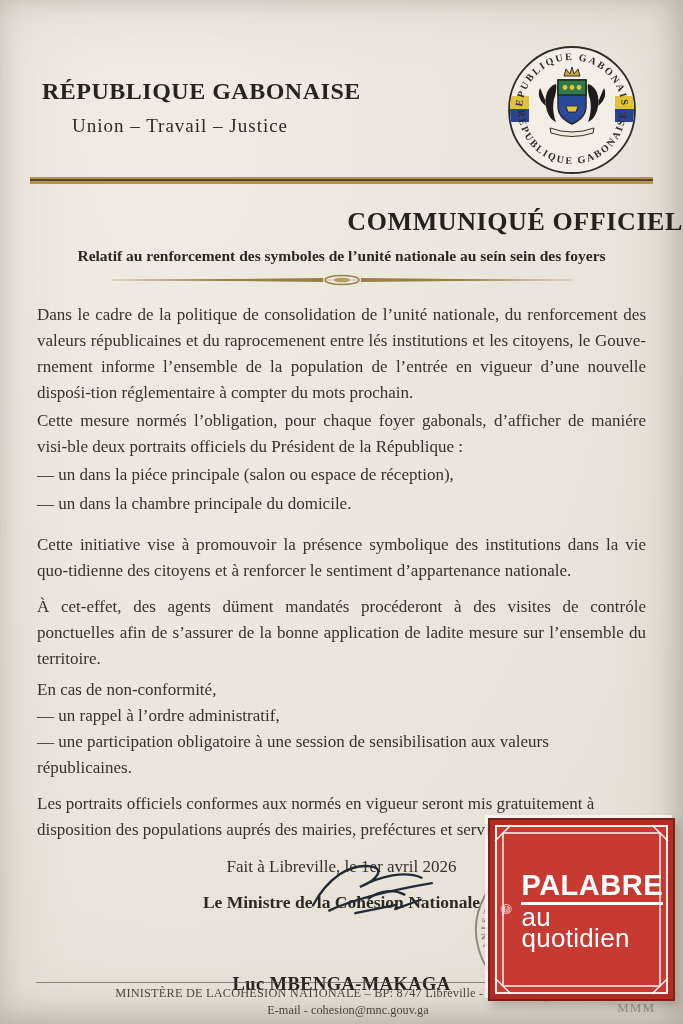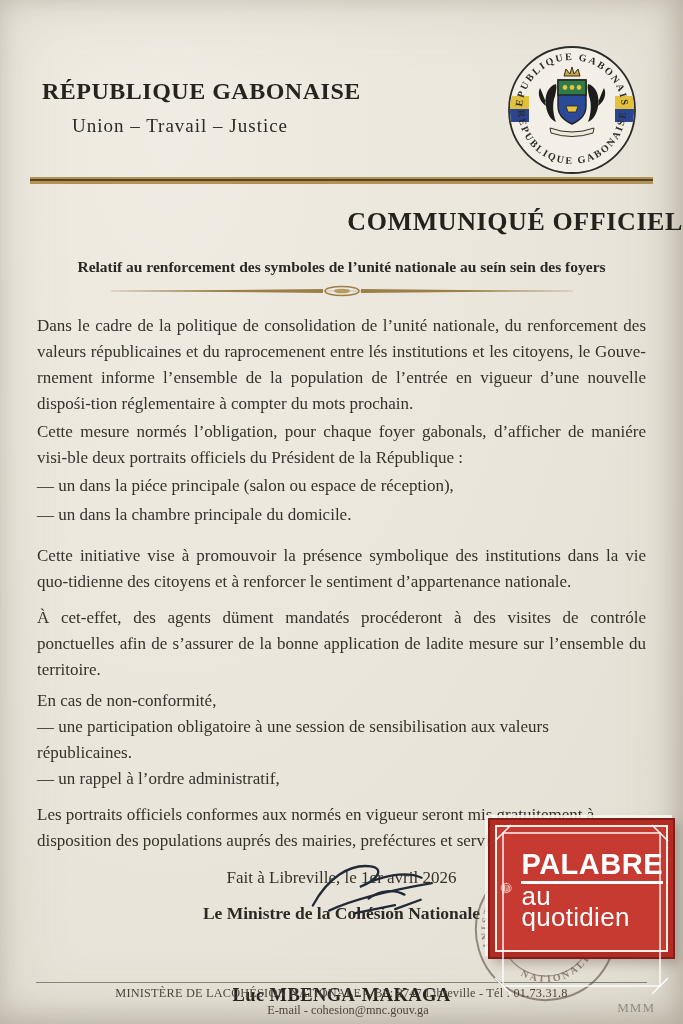--- a/index.html
+++ b/index.html
@@ -14,21 +14,21 @@
   
   .republic{margin:76px 0 0 42px;font-size:24px;line-height:30px;font-weight:600;
             letter-spacing:.5px;color:#272420;}
   .motto{margin:9px 0 8px 72px;font-size:19px;line-height:22px;color:#2d2a25;letter-spacing:1px;}
   .seal{position:absolute;left:506px;top:44px;width:132px;height:132px;}
   .rule-double{margin:40px 30px 0 30px;height:7px;
     background:linear-gradient(to bottom,#b29256 0,#b29256 2px,#574420 2px,#574420 4.5px,#b29256 4.5px,#b29256 7px);}
   
   .doc-title{margin-top:23px;text-align:right;font-size:26px;line-height:30px;
              font-weight:700;letter-spacing:.6px;color:#25221d;}
-  .doc-subtitle{margin-top:20px;text-align:center;font-size:15.5px;line-height:20px;
+  .doc-subtitle{margin-top:9px;text-align:center;font-size:15.5px;line-height:20px;
                 font-weight:700;color:#2b2823;}
   .ornament{display:block;margin:7px auto 0 auto;}
   
   .body{margin:0 37px;font-size:17px;line-height:26px;color:#35312b;}
   .body p{margin:0;}
   .just{text-align:justify;}
   .p1{margin-top:15px !important;}
   .p2{margin-top:2px !important;}
   .blt{margin-top:2px !important;}
   .blt2{margin-top:3px !important;}
@@ -45,21 +45,21 @@
                font-weight:700;letter-spacing:.4px;color:#26231e;}
   .ministry-stamp{position:absolute;left:466px;top:850px;transform:rotate(-16deg);opacity:.75;}
   
   .footer-rule{position:absolute;left:36px;right:36px;top:982px;height:1.2px;background:rgba(90,80,68,.65);}
   .footer-l1{position:absolute;left:0;right:0;top:986px;text-align:center;font-size:12.3px;
              letter-spacing:.2px;color:#4b453c;}
   .footer-l2{position:absolute;left:13px;right:0;top:1003px;text-align:center;font-size:12.3px;color:#4b453c;}
   .corner-mark{position:absolute;right:28px;top:1000px;font-size:13px;letter-spacing:1px;
                color:rgba(90,85,75,.55);}
   
-  .badge{position:absolute;left:488px;top:818px;width:187px;height:141px;z-index:10;
+  .badge{position:absolute;left:488px;top:818px;width:187px;height:183px;z-index:10;
     background:#c63a31;border:2px solid #801f19;box-sizing:border-box;
     box-shadow:inset 0 0 0 5px #b22c23, inset 0 0 0 7px #f3efe8,
                -3px -3px 0 rgba(250,248,242,.85), 4px 5px 10px rgba(80,55,45,.3);}
   .badge-frame{position:absolute;inset:0;}
   .badge-content{position:absolute;inset:0;display:flex;align-items:center;justify-content:center;
                  gap:9px;padding:0 10px;}
   .badge-text{display:flex;flex-direction:column;color:#fff;font-family:"Liberation Sans",sans-serif;}
   .badge-name{font-size:29px;font-weight:700;letter-spacing:.5px;line-height:30px;}
   .badge-sep{height:2.5px;background:#fff;margin:2px 0 2px 0;}
   .badge-tagline{font-size:26px;font-weight:500;letter-spacing:.3px;line-height:21px;}
@@ -128,22 +128,22 @@
   </svg>
 
   <div class="body">
     <p class="p1 just">Dans le cadre de la politique de consolidation de l’unité nationale, du renforcement des valeurs républicaines et du raprocemenent entre lés institutions et les citoyens, le Gouve-rnement informe l’ensemble de la population de l’entrée en vigueur d’une nouvelle dispośi-tion réglementaire à compter du mots prochain.</p>
     <p class="p2 just">Cette mesure normés l’obligation, pour chaque foyer gabonals, d’afficher de maniére visi-ble deux portraits officiels du Président de la République :</p>
     <p class="blt">— un dans la piéce principale (salon ou espace de réception),</p>
     <p class="blt2">— un dans la chambre principale du domicile.</p>
     <p class="p3 just">Cette initiative vise à promouvoir la présence symbolique des institutions dans la vie quo-tidienne des citoyens et à renforcer le sentiment d’appartenance nationale.</p>
     <p class="p4 just">À cet-effet, des agents düment mandatés procéderont à des visites de contróle ponctuelles afin de s’assurer de la bonne application de ladite mesure sur l’ensemble du territoire.</p>
     <p class="p5">En cas de non-conformité,</p>
+    <p class="blt0">— un rappel à l’ordre administratif,</p>
     <p class="blt0">— une participation obligatoire à une session de sensibilisation aux valeurs républicaines.</p>
-    <p class="blt0">— un rappel à l’ordre administratif,</p>
     <p class="p6">Les portraits officiels conformes aux normés en vigueur seront mis gratuitement à disposition des populations auprés des mairies, preféctures et services administratifs.</p>
   </div>
 
   <div class="date-line">Fait à Libreville, le 1er avril 2026</div>
   <div class="minister-line">Le Ministre de la Cohésion Nationale</div>
 
   <svg class="signature" width="160" height="75" viewBox="0 0 160 75">
     <g fill="none" stroke="#222a36" stroke-width="2.3" stroke-linecap="round">
       <path d="M14 52 C30 26 52 12 74 16 C88 19 80 30 62 36 C84 26 108 22 124 30"></path>
       <path d="M30 58 C60 46 100 40 134 36"></path>

